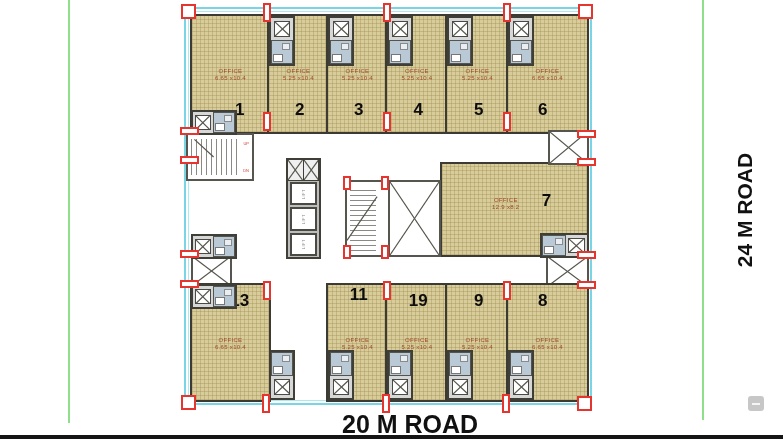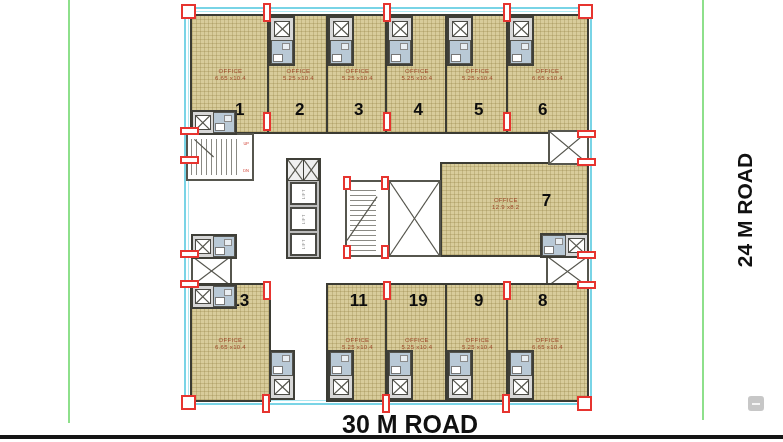--- a/index.html
+++ b/index.html
@@ -196,21 +196,21 @@
     </div>
 
   <div class="office" style="left:190px;top:283px;width:77px;height:115px;">
     <div class="num" style="left:62%;top:6px;">13</div>
     <div class="dims" style="top:52px;">
       <span style="display:block">OFFICE</span>
         <span style="display:block">6.65 x10.4</span>
     </div>
   </div>
   <div class="office" style="left:326px;top:283px;width:59px;height:115px;">
-    <div class="num" style="left:52%;top:6px;">11</div>
+    <div class="num" style="left:52%;top:0;">11</div>
     <div class="dims" style="top:52px;">
       <span style="display:block">OFFICE</span>
         <span style="display:block">5.25 x10.4</span>
     </div>
   </div>
   <div class="office" style="left:385px;top:283px;width:60px;height:115px;">
     <div class="num" style="left:52%;top:6px;">19</div>
     <div class="dims" style="top:52px;">
       <span style="display:block">OFFICE</span>
         <span style="display:block">5.25 x10.4</span>
@@ -414,21 +414,21 @@
   <div class="rm-h" style="left:577px;top:130px;"></div>
   <div class="rm-h" style="left:577px;top:158px;"></div>
   <div class="rm-h" style="left:577px;top:251px;"></div>
   <div class="rm-h" style="left:577px;top:281px;"></div>
 
   <div class="rm-s" style="left:343px;top:176px;"></div>
   <div class="rm-s" style="left:381px;top:176px;"></div>
   <div class="rm-s" style="left:343px;top:245px;"></div>
   <div class="rm-s" style="left:381px;top:245px;"></div>
 
-  <div class="big-label" style="left:342px;top:410px;">30 M ROAD</div>
+  <div class="big-label" style="left:342px;top:410px;">20 M ROAD</div>
   <div class="road-right-wrap">
     <span>24 M ROAD</span>
   </div>
 
   <div class="zoom-out-btn">
       <div class="bar"></div>
     </div>
   <div class="bottom-rule"></div>
 
 </div>

